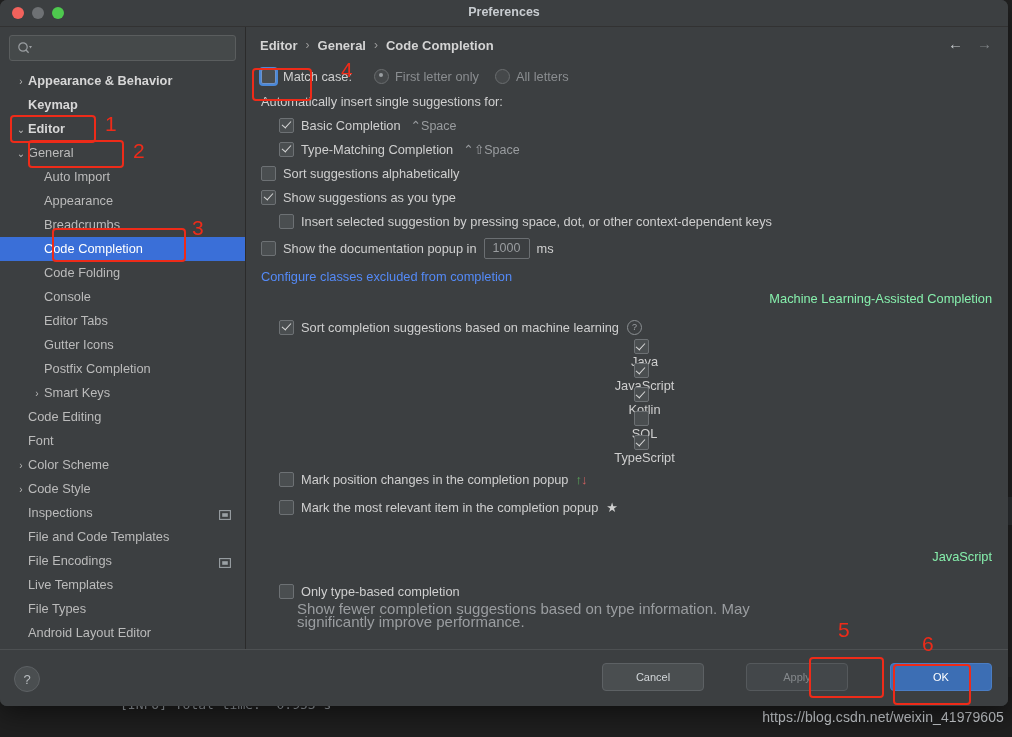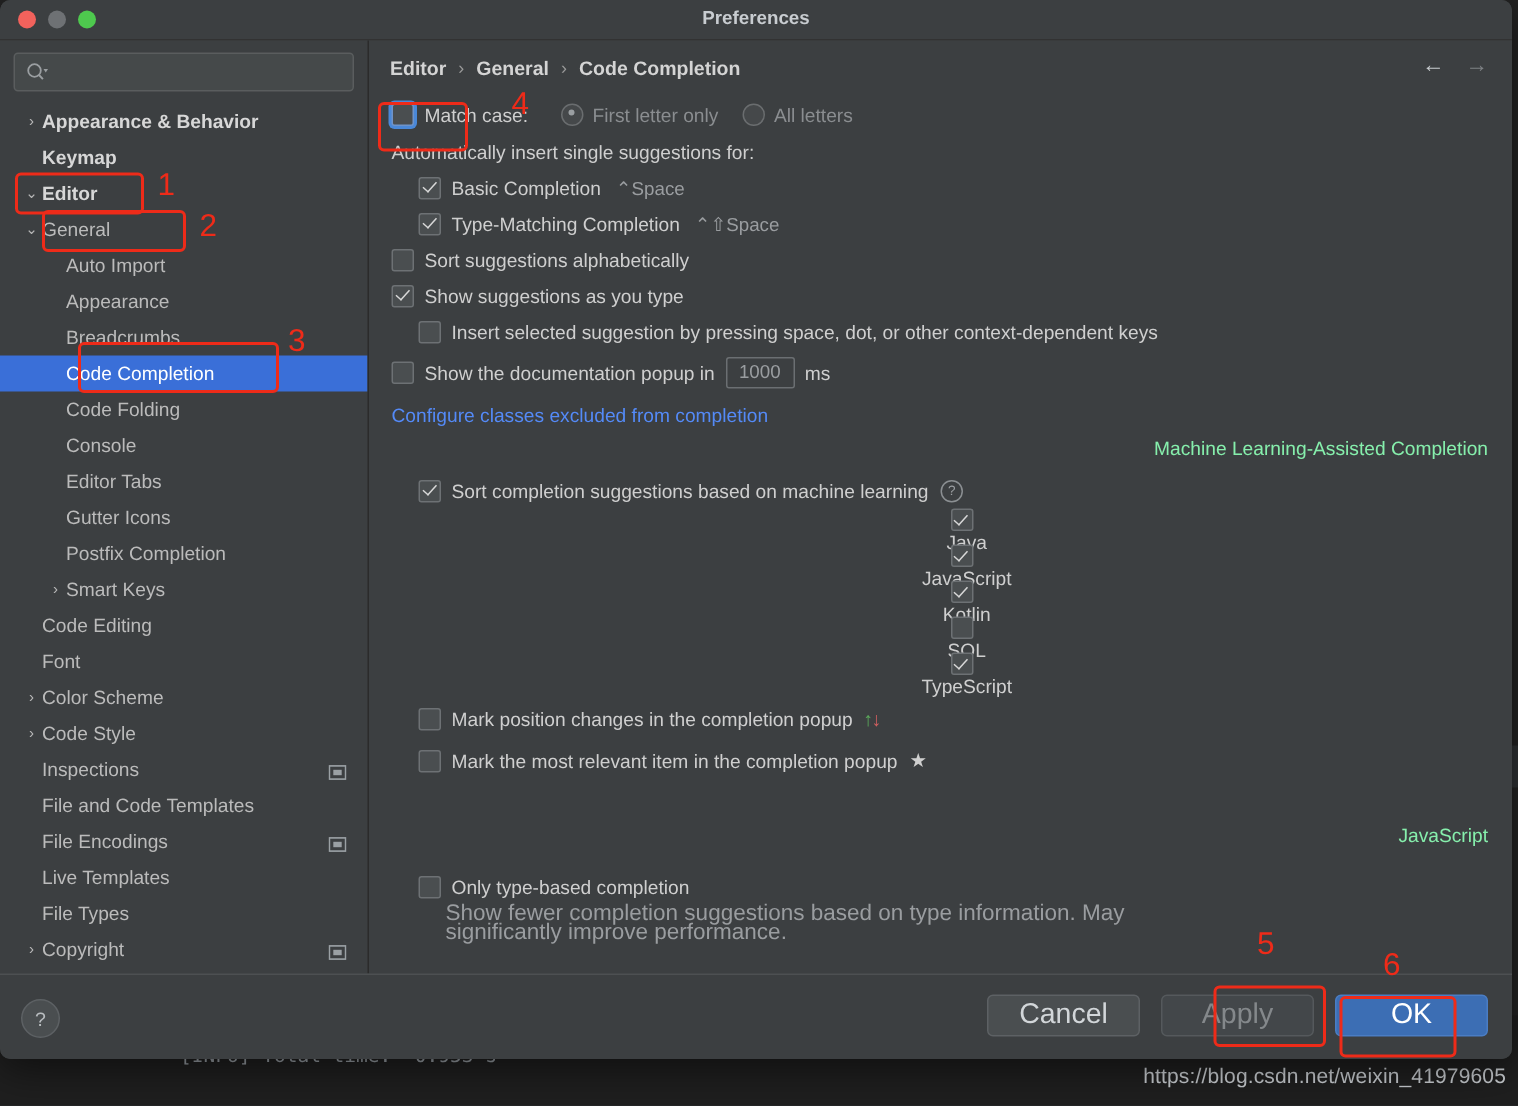--- a/index.html
+++ b/index.html
@@ -154,23 +154,23 @@
     position:absolute;left:0;right:0;bottom:0;height:56px;
     background:#3c3f41;border-top:1px solid #4d5052;
   }
   .helpbtn{
     position:absolute;left:14px;top:16px;width:24px;height:24px;border-radius:50%;
     background:#4a4e50;border:1px solid #5d6164;color:#b9bdc0;font-size:13px;
     display:flex;align-items:center;justify-content:center;
   }
   .btns{position:absolute;right:16px;top:13px;display:flex;gap:14px;align-items:center;}
   .btn{
-    min-width:72px;height:26px;border-radius:4px;font-size:19px;
+    min-width:72px;height:26px;border-radius:4px;font-size:11px;
     display:flex;align-items:center;justify-content:center;padding:0 14px;
-    border:1px solid #5d6164;background:#4a4e50;color:#d2d6d9;
+    border:1px solid #5d6164;background:#4a4e50;color:#d2d6d9;margin-left:28px;
   }
   .btn.disabled{color:#84888b;background:#43474a;border-color:#55595c;}
   .btn.primary{background:#3c6eb4;border-color:#4a7dc4;color:#ffffff;}
 
   
   .anno{position:absolute;border:2px solid #ee2b19;border-radius:4px;pointer-events:none;}
   .annonum{
     position:absolute;color:#ee2b19;font-size:21px;
     font-family:"Liberation Sans","DejaVu Sans",sans-serif;pointer-events:none;
   }
@@ -303,20 +303,24 @@
                 <rect x="3.2" y="3.2" width="5.6" height="3.6" fill="#9aa0a4"></rect>
               </svg></span>
           </div>
           <div class="row ind1">
             <span class="arrow"></span>
             <span class="lbl">Live Templates</span>
           </div>
           <div class="row ind1">
             <span class="arrow"></span>
             <span class="lbl">File Types</span>
+          </div>
+          <div class="row ind1">
+            <span class="arrow"></span>
+            <span class="lbl">Android Layout Editor</span>
           </div>
           <div class="row ind1">
             <span class="arrow">›</span>
             <span class="lbl">Copyright</span>
             <span class="scopeicon"><svg width="12" height="10" viewBox="0 0 12 10">
                 <rect x="0.6" y="0.6" width="10.8" height="8.8" fill="none" stroke="#9aa0a4" stroke-width="1.1"></rect>
                 <rect x="3.2" y="3.2" width="5.6" height="3.6" fill="#9aa0a4"></rect>
               </svg></span>
           </div>
         </div>

